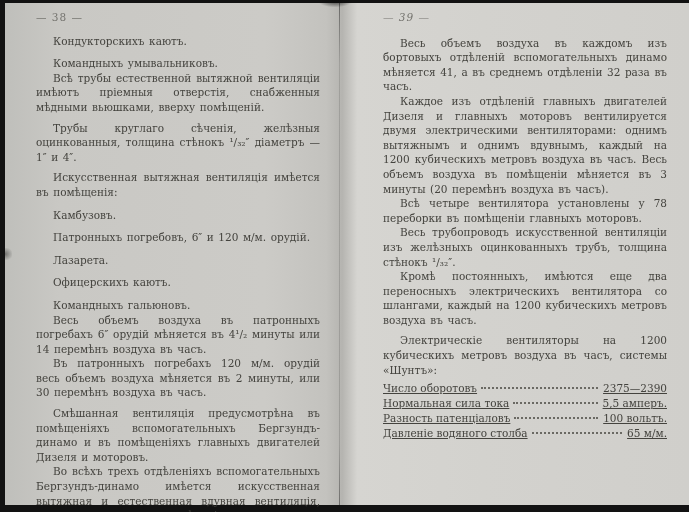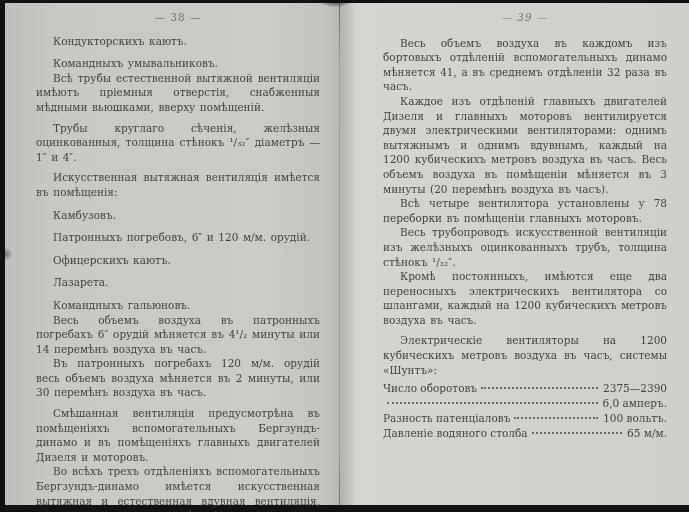--- a/index.html
+++ b/index.html
@@ -23,36 +23,36 @@
   .artifact-top { position:absolute; left:318px; top:0; width:34px; height:7px;
     background:radial-gradient(ellipse at 50% 0%, rgba(10,10,10,.8), rgba(10,10,10,0) 75%); }
   .artifact-left { position:absolute; left:5px; top:248px; width:7px; height:12px;
     background:radial-gradient(ellipse at 0% 50%, rgba(60,60,58,.6), rgba(60,60,58,0) 80%); }
 
   .page { position:absolute; top:10px; color:#44433e; font-size:10.5px; line-height:14.6px; }
   .page-left  { left:36px;  width:284px; }
   .page-right { left:383px; width:284px; }
 
   .page-header {
-    text-align:center; color:#75746f; font-size:10.5px;
+    text-align:left; color:#75746f; font-size:10.5px;
     letter-spacing:1px; margin-bottom:9px;
   }
   .page-right .page-header { margin-bottom:11px;font-style:italic; }
 
   .para {
     text-align:justify; text-indent:17px; margin-top:0;
     word-spacing:1.2px;
   }
   .para.flush { margin-top:0; }
   .para.mt6 { margin-top:6px; }
   .para.list { margin-top:8px; }
   .para .em { }
 
   .spec-table { margin-top:4px; }
-  .spec-row { display:flex; align-items:baseline; line-height:14.8px; }
+  .spec-row { display:flex; align-items:baseline; line-height:14.8px;text-decoration:underline; }
   .spec-label { white-space:nowrap; }
   .spec-dots  { flex:1 1 auto; min-width:14px; margin:0 5px 0 4px;
     border-bottom:2px dotted #6a6963; transform:translateY(-3px); }
   .spec-value { white-space:nowrap; }
 </style>
 </head>
 <body>
 
 <div class="scan">
   <div class="paper"></div>
@@ -66,22 +66,22 @@
     <p class="para list flush"><span>Кондукторскихъ каютъ.</span></p>
     <p class="para list"><span>Командныхъ умывальниковъ.</span></p>
 
     <p class="para"><span>Всѣ трубы естественной вытяжной вентиляціи имѣютъ пріемныя отверстія, снабженныя мѣдными вьюшками, вверху помѣщеній.</span></p>
     <p class="para mt6"><span>Трубы круглаго сѣченія, желѣзныя оцинкованныя, толщина стѣнокъ ¹/₃₂″ діаметръ — 1″ и 4″.</span></p>
 
     <p class="para mt6"><span class="em">Искусственная вытяжная</span><span> вентиляція имѣется въ помѣщенія:</span></p>
 
     <p class="para list mt6"><span>Камбузовъ.</span></p>
     <p class="para list"><span>Патронныхъ погребовъ, 6″ и 120 м/м. орудій.</span></p>
+    <p class="para list"><span>Лазарета.</span></p>
     <p class="para list"><span>Офицерскихъ каютъ.</span></p>
-    <p class="para list"><span>Лазарета.</span></p>
     <p class="para list"><span>Командныхъ гальюновъ.</span></p>
 
     <p class="para"><span>Весь объемъ воздуха въ патронныхъ погребахъ 6″ орудій мѣняется въ 4¹/₂ минуты или 14 перемѣнъ воздуха въ часъ.</span></p>
     <p class="para"><span>Въ патронныхъ погребахъ 120 м/м. орудій весь объемъ воздуха мѣняется въ 2 минуты, или 30 перемѣнъ воздуха въ часъ.</span></p>
 
     <p class="para mt6"><span class="em">Смѣшанная вентиляція</span><span> предусмотрѣна въ помѣщеніяхъ вспомогательныхъ Бергзундъ-динамо и въ помѣщеніяхъ главныхъ двигателей Дизеля и моторовъ.</span></p>
 
     <p class="para"><span>Во всѣхъ трехъ отдѣленіяхъ вспомогательныхъ Бергзундъ-динамо имѣется </span><span class="em">искусственная вытяжная и естественная вдувная</span><span> вентиляція, для чего въ каждомъ отдѣленіи установлено по одному электрическому вытяжному вентилятору на 1200 кубическихъ метровъ воздуха въ часъ и по одной вдувной трубѣ d=7″.</span></p>
   </div>
 
@@ -95,22 +95,23 @@
     <p class="para"><span>Кромѣ постоянныхъ, имѣются еще два переносныхъ электрическихъ вентилятора со шлангами, каждый на 1200 кубическихъ метровъ воздуха въ часъ.</span></p>
     <p class="para mt6"><span>Электрическіе вентиляторы на 1200 кубическихъ метровъ воздуха въ часъ, системы «Шунтъ»:</span></p>
 
     <div class="spec-table">
       <div class="spec-row">
         <span class="spec-label">Число оборотовъ</span>
         <span class="spec-dots"></span>
         <span class="spec-value">2375—2390</span>
       </div>
       <div class="spec-row">
+        <span class="spec-label">Нормальная сила тока</span>
         <span class="spec-dots"></span>
-        <span class="spec-value">6,0 амперъ.</span>
+        <span class="spec-value">5,5 амперъ.</span>
       </div>
       <div class="spec-row">
         <span class="spec-label">Разность патенціаловъ</span>
         <span class="spec-dots"></span>
         <span class="spec-value">100 вольтъ.</span>
       </div>
       <div class="spec-row">
         <span class="spec-label">Давленіе водяного столба</span>
         <span class="spec-dots"></span>
         <span class="spec-value">65 м/м.</span>

